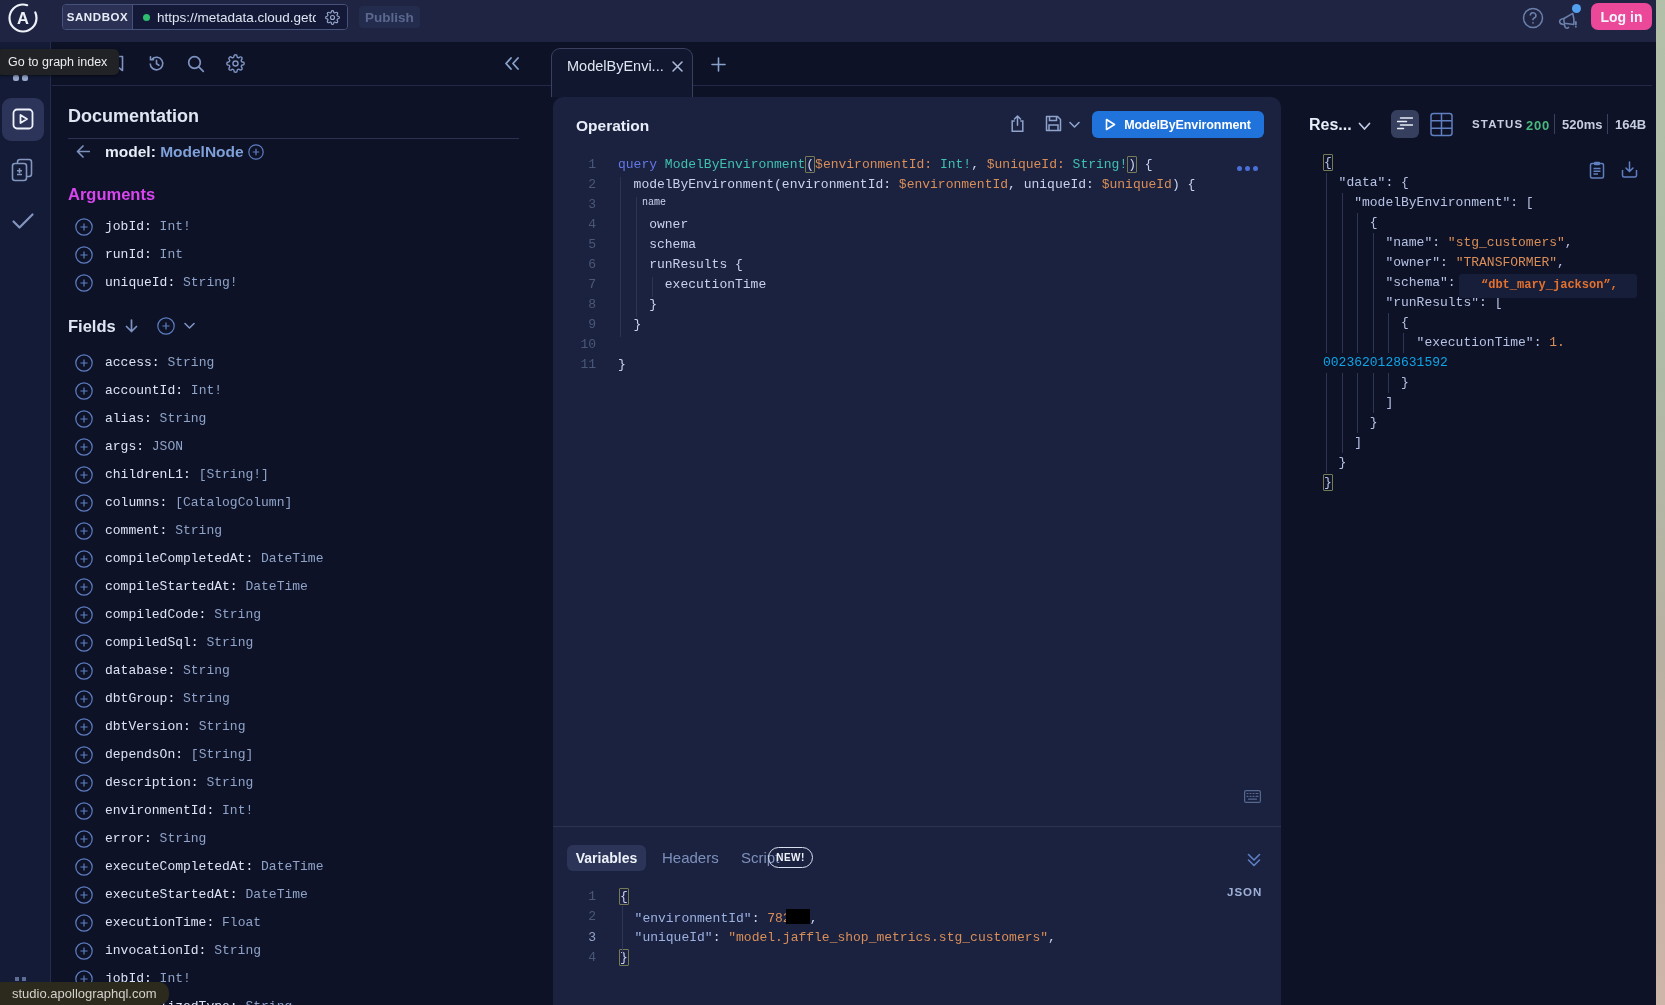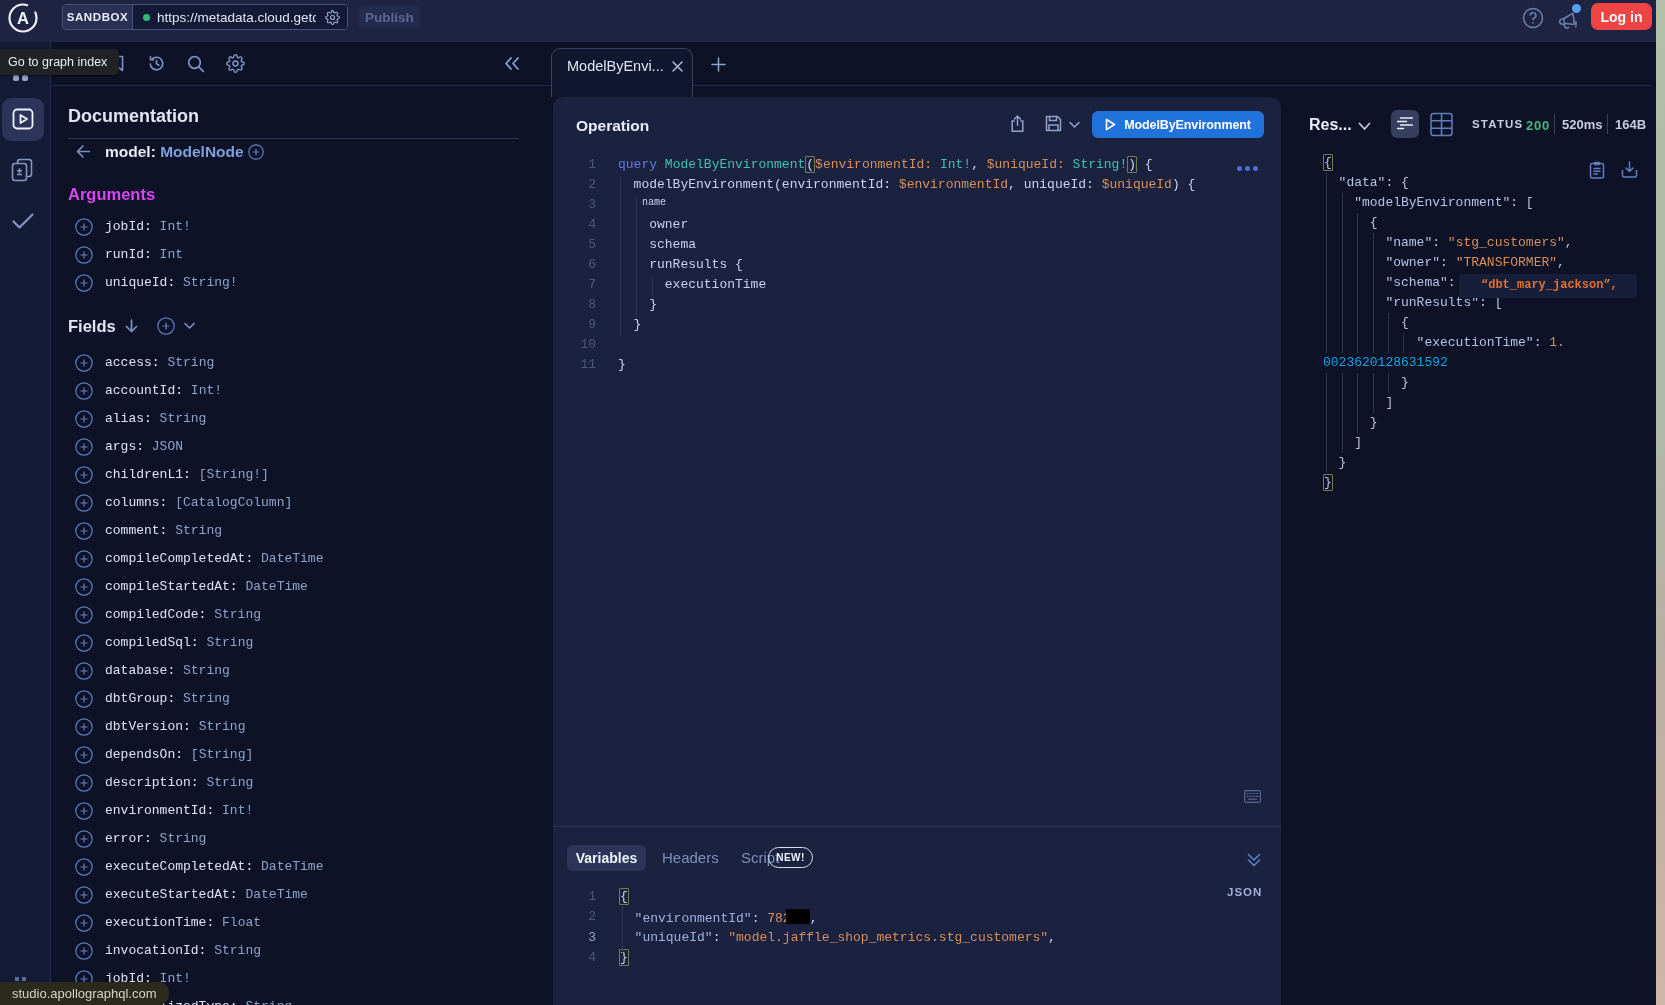--- a/index.html
+++ b/index.html
@@ -35,21 +35,21 @@
  <path d="M8.3 8.5a2.8 2.8 0 1 1 3.9 2.6c-.8.35-1.2.9-1.2 1.7v.4" stroke-width="1.6"></path>
  <circle cx="11" cy="15.8" r="0.9" fill="#6c80ac" stroke="none"></circle>
 </svg>
 
 <svg class="abs" style="left:1556px;top:9px" width="24" height="21" viewBox="0 0 20 20" fill="none" stroke="#6c80ac" stroke-width="1.5">
  <path d="M6.2 9 L14.5 4.2 C15.6 7.5 16 11 15.6 14.8 L6.6 13.6 C6 12.1 6 10.5 6.2 9 z" stroke-linejoin="round"></path>
  <path d="M6.2 9 C3.4 9.3 1.8 10.4 2 12.1 C2.2 13.8 4 14.8 6.6 14.9 c.2 1.8 1 3.2 2.2 3.4.9.2 1.6-.4 1.9-1.4"></path>
  <path d="M17.5 12.3 v2.5 M17.5 16.9 v.01" stroke-linecap="round" stroke-width="1.7"></path>
 </svg>
 <div class="abs" style="left:1572px;top:4px;width:9px;height:9px;border-radius:50%;background:#54a0f0"></div>
-<div class="abs" style="left:1591px;top:3px;width:61px;height:27px;background:#ef4444;border-radius:7px;display:flex;align-items:center;justify-content:center;font-size:14px;font-weight:bold;color:#f2f5fc">Log in</div>
+<div class="abs" style="left:1591px;top:3px;width:61px;height:27px;background:#ec4899;border-radius:7px;display:flex;align-items:center;justify-content:center;font-size:14px;font-weight:bold;color:#f2f5fc">Log in</div>
 
 <div class="abs" style="left:0;top:42px;width:51px;height:963px;background:#141b36;border-right:1px solid #252c4c"></div>
 
 <div class="abs" style="left:13px;top:66px;width:5px;height:5px;border-radius:2px;background:#94a6cc"></div>
 <div class="abs" style="left:22px;top:66px;width:5px;height:5px;border-radius:2px;background:#94a6cc"></div>
 <div class="abs" style="left:13px;top:75px;width:6px;height:6px;border-radius:2px;background:#94a6cc"></div>
 <div class="abs" style="left:22px;top:75px;width:6px;height:6px;border-radius:2px;background:#94a6cc"></div>
 
 <div class="abs" style="left:2px;top:98px;width:42px;height:43px;background:#2c345a;border-radius:9px"></div>
 <svg class="abs" style="left:12px;top:108px" width="22" height="22" viewBox="0 0 22 22" fill="none" stroke="#eef2fa" stroke-width="1.8">

